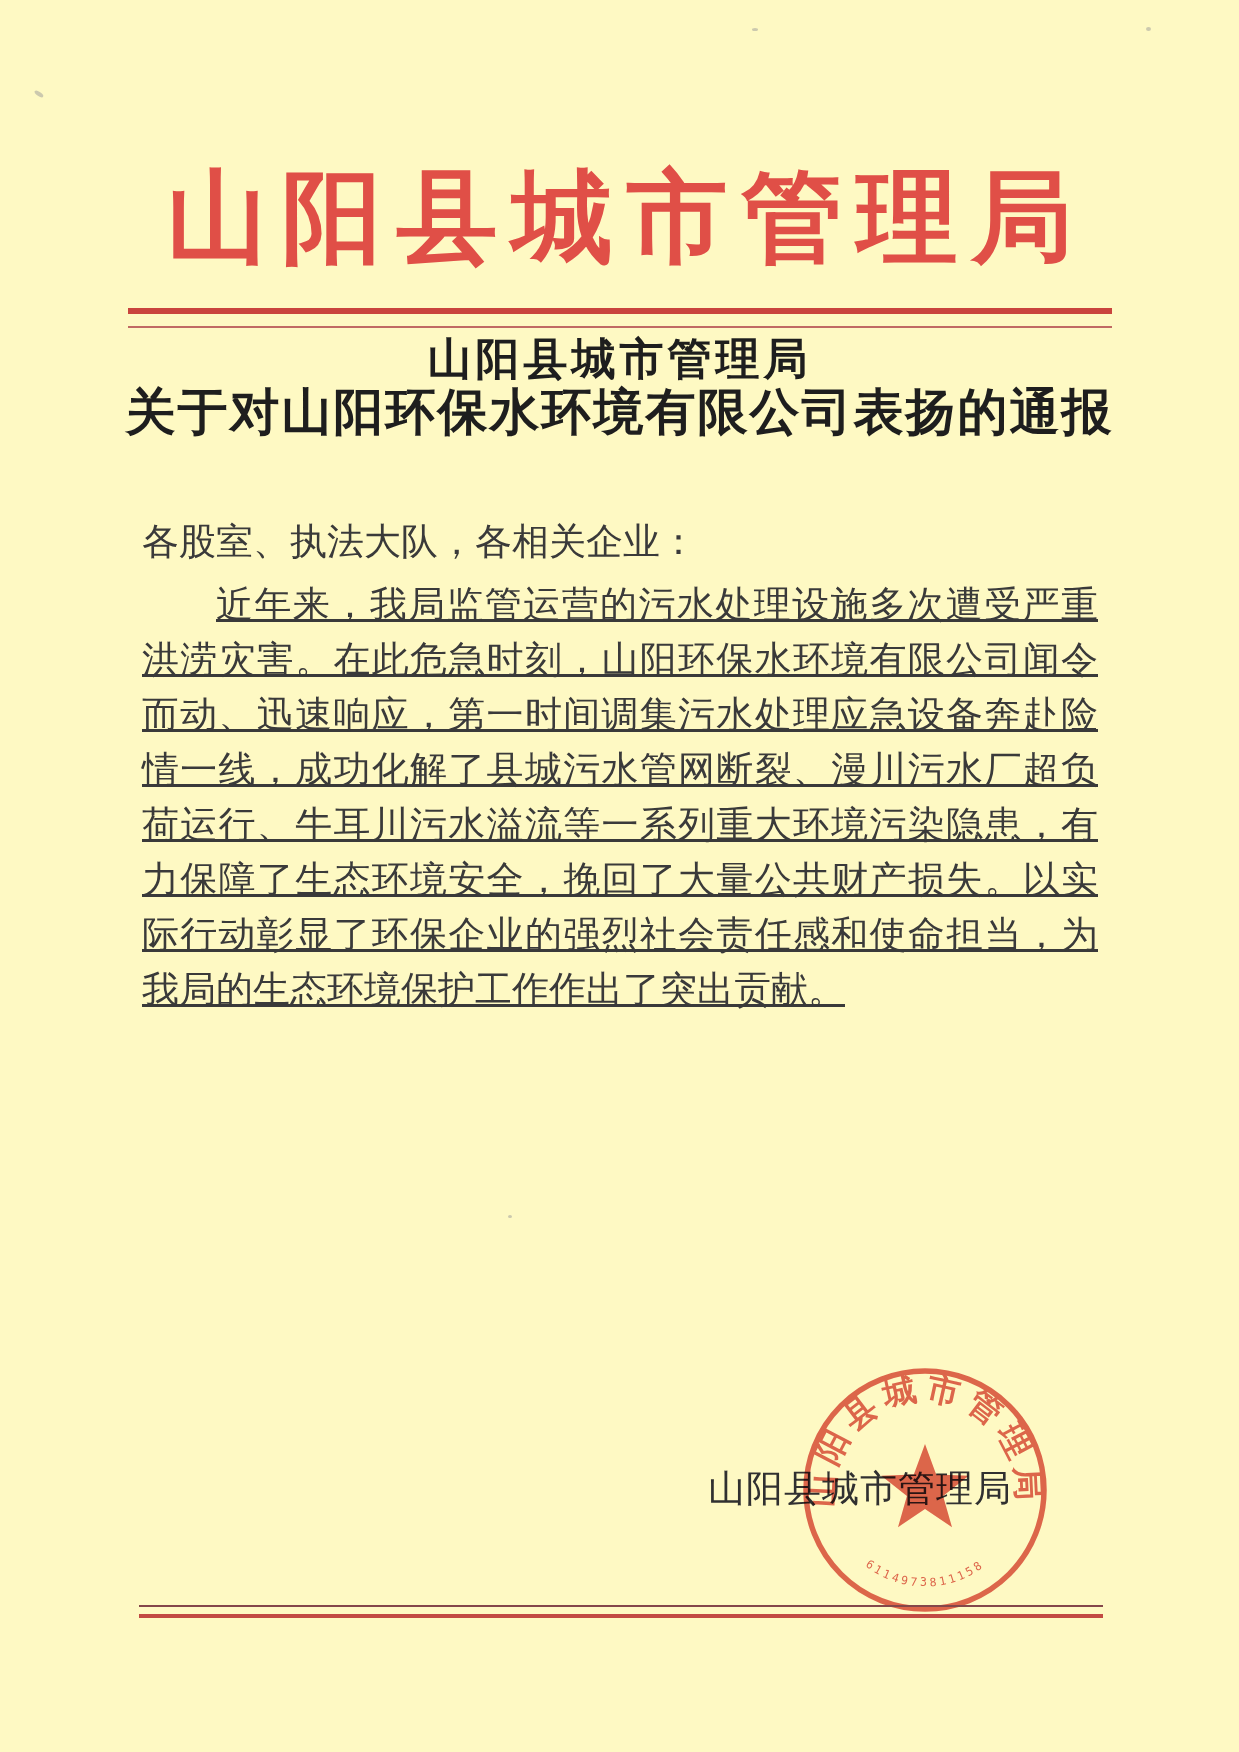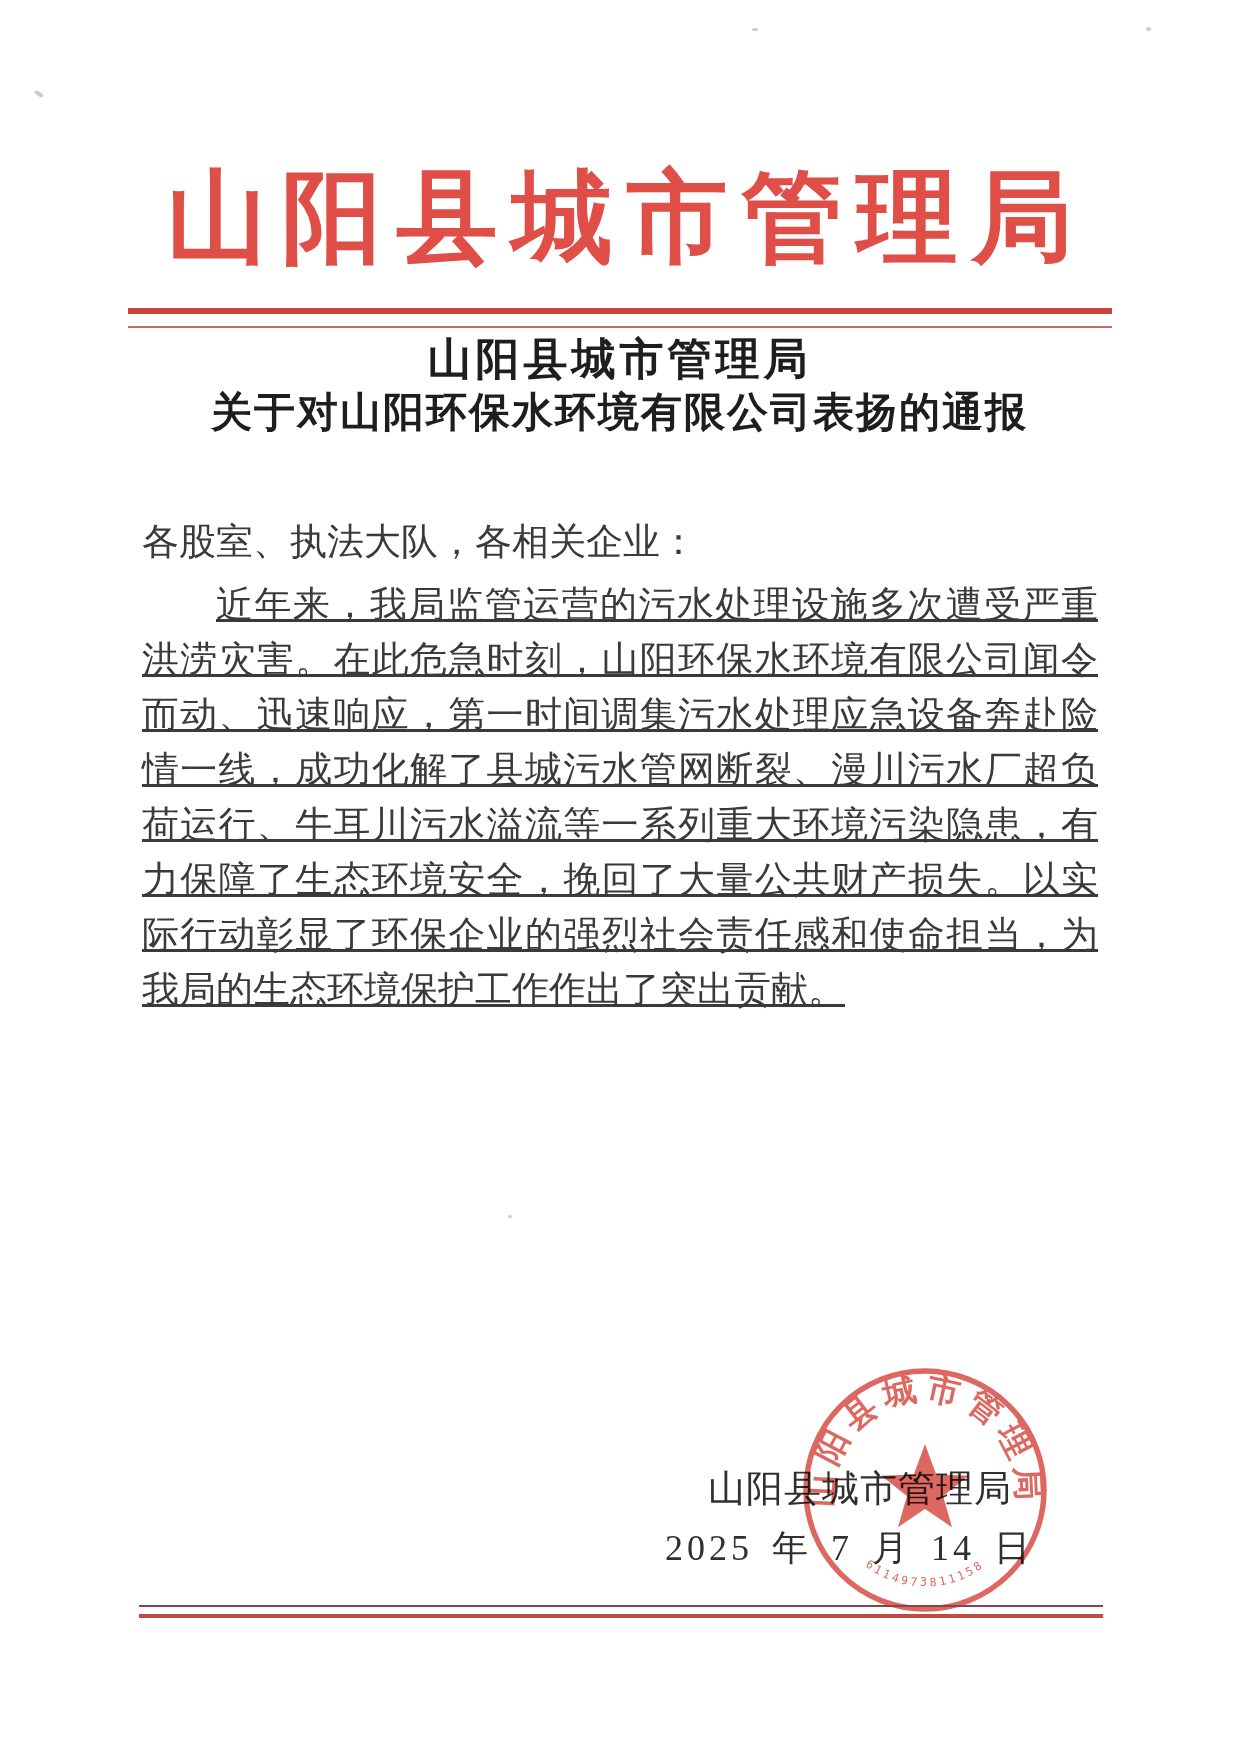--- a/index.html
+++ b/index.html
@@ -1,21 +1,21 @@
 <!DOCTYPE html>
 <html><head>
 <meta charset="utf-8">
 <style>
   html, body { margin: 0; padding: 0; background: #e9e9e9; }
   .page {
     position: relative;
     width: 1239px;
     height: 1752px;
     margin: 0 auto;
-    background: #ffffff;
+    background: #fef9c3;
     overflow: hidden;
     font-family: "Liberation Serif", serif;
   }
   
   .letterhead {
     position: absolute;
     top: 150px; left: 0; width: 100%;
     text-align: center;
     font-size: 101px;
     font-weight: bold;
@@ -30,21 +30,21 @@
   .rule-head-thin  { top: 326px; height: 2px; background: #c06a63; }
   
   .doc-title {
     position: absolute;
     top: 334px; left: 0; width: 100%;
     text-align: center;
     color: #1e1e1e;
     font-weight: bold;
   }
   .doc-title .t1 { font-size: 44px; line-height: 52px; letter-spacing: 4px; }
-  .doc-title .t2 { font-size: 41px; line-height: 52px; letter-spacing: 2px; }
+  .doc-title .t2 { font-size: 50px; line-height: 52px; letter-spacing: 2px; }
   
   .body-text {
     position: absolute;
     top: 506px; left: 134px; width: 972px;
     font-size: 37px;
     line-height: 55px;
     color: #3a3a3a;
     text-align: justify;
   }
   .body-text p { margin: 8px; }
@@ -104,21 +104,20 @@
     <div class="t1">山阳县城市管理局</div>
     <div class="t2">关于对山阳环保水环境有限公司表扬的通报</div>
   </div>
 
   <div class="body-text">
     <p class="salutation">各股室、执法大队，各相关企业：</p>
     <p class="indent">近年来，我局监管运营的污水处理设施多次遭受严重洪涝灾害。在此危急时刻，山阳环保水环境有限公司闻令而动、迅速响应，第一时间调集污水处理应急设备奔赴险情一线，成功化解了县城污水管网断裂、漫川污水厂超负荷运行、牛耳川污水溢流等一系列重大环境污染隐患，有力保障了生态环境安全，挽回了大量公共财产损失。以实际行动彰显了环保企业的强烈社会责任感和使命担当，为我局的生态环境保护工作作出了突出贡献。</p>
   </div>
 
   <div class="signature">山阳县城市管理局</div>
-  <div class="doc-date">2025 年 7 月 14 日</div>
 
   <svg class="seal" viewBox="0 0 264 264">
     <g fill="none" stroke="#d9534b">
       <circle cx="132" cy="132" r="119" stroke-width="5.5"></circle>
     </g>
     <polygon fill="#d9534b" points="132,86 143.2,116.6 175.7,117.8 150.1,137.9 159,169.2 132,151 105,169.2 113.9,137.9 88.3,117.8 120.8,116.6"></polygon>
     <defs>
       <path id="arcTop" d="M 42.6 155.6 A 92 92 0 1 1 221.4 155.6"></path>
       <path id="arcBottom" d="M 48.3 180.5 A 97 97 0 0 0 215.7 180.5"></path>
     </defs>

